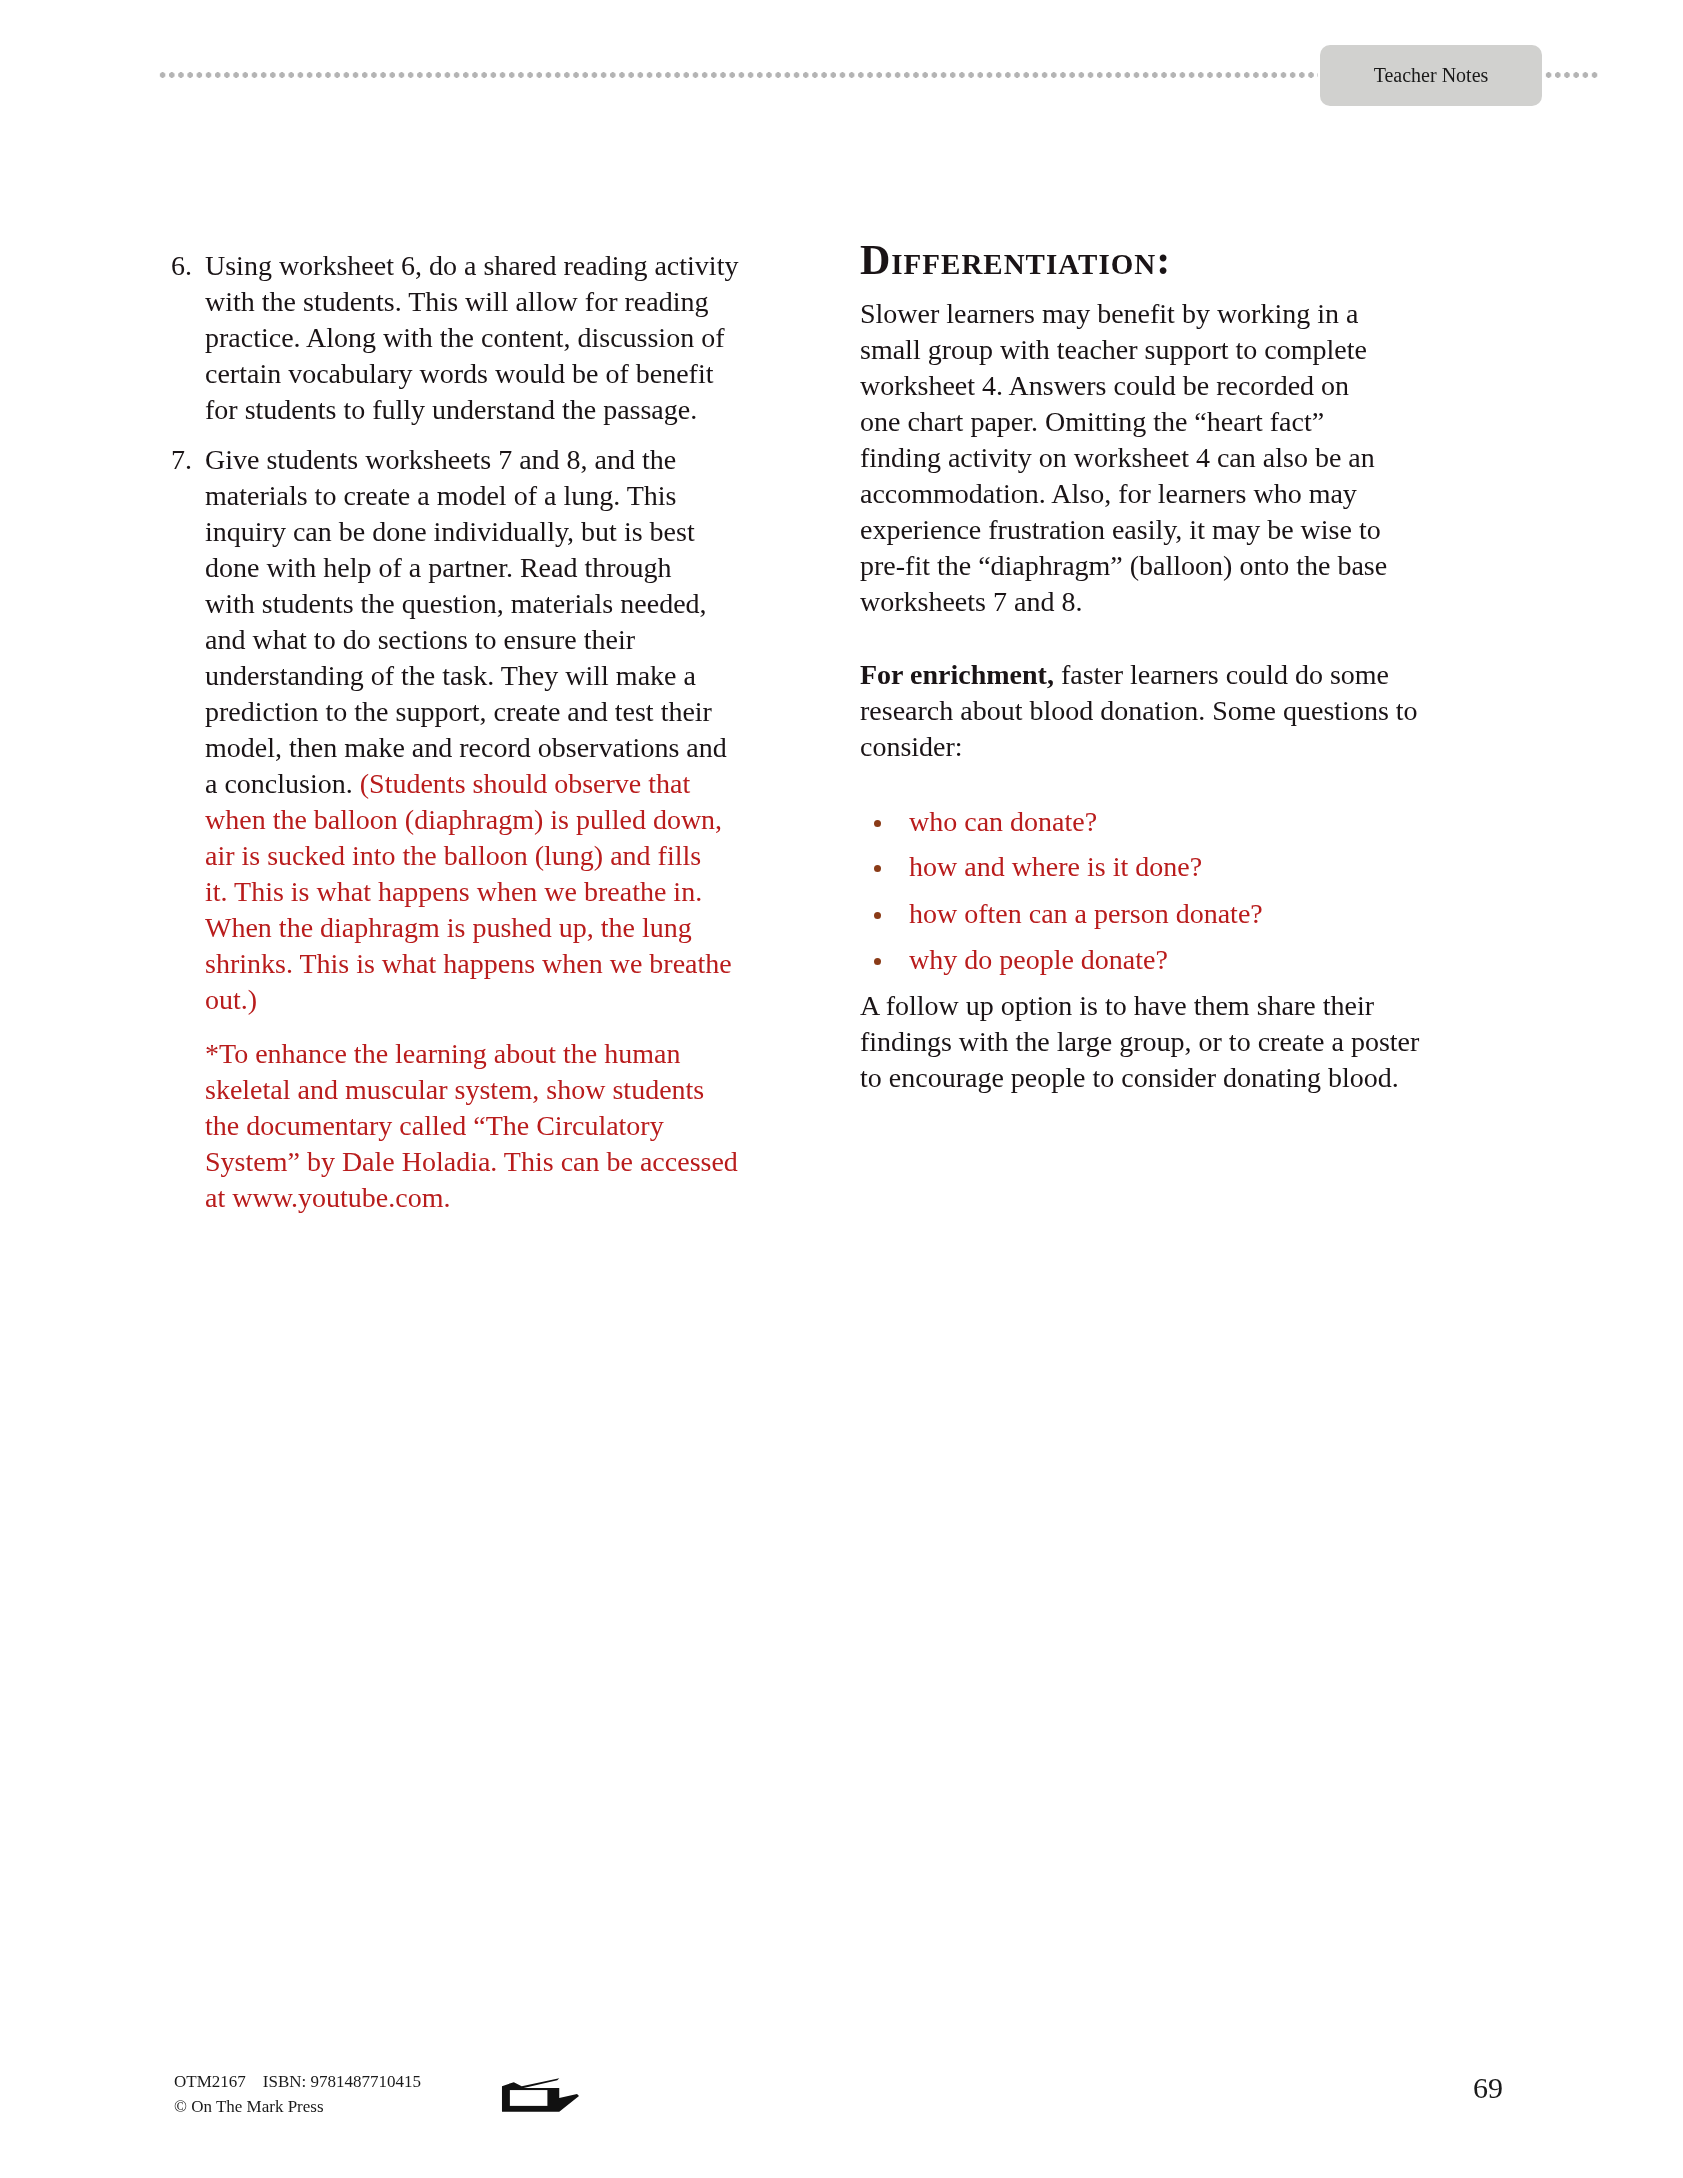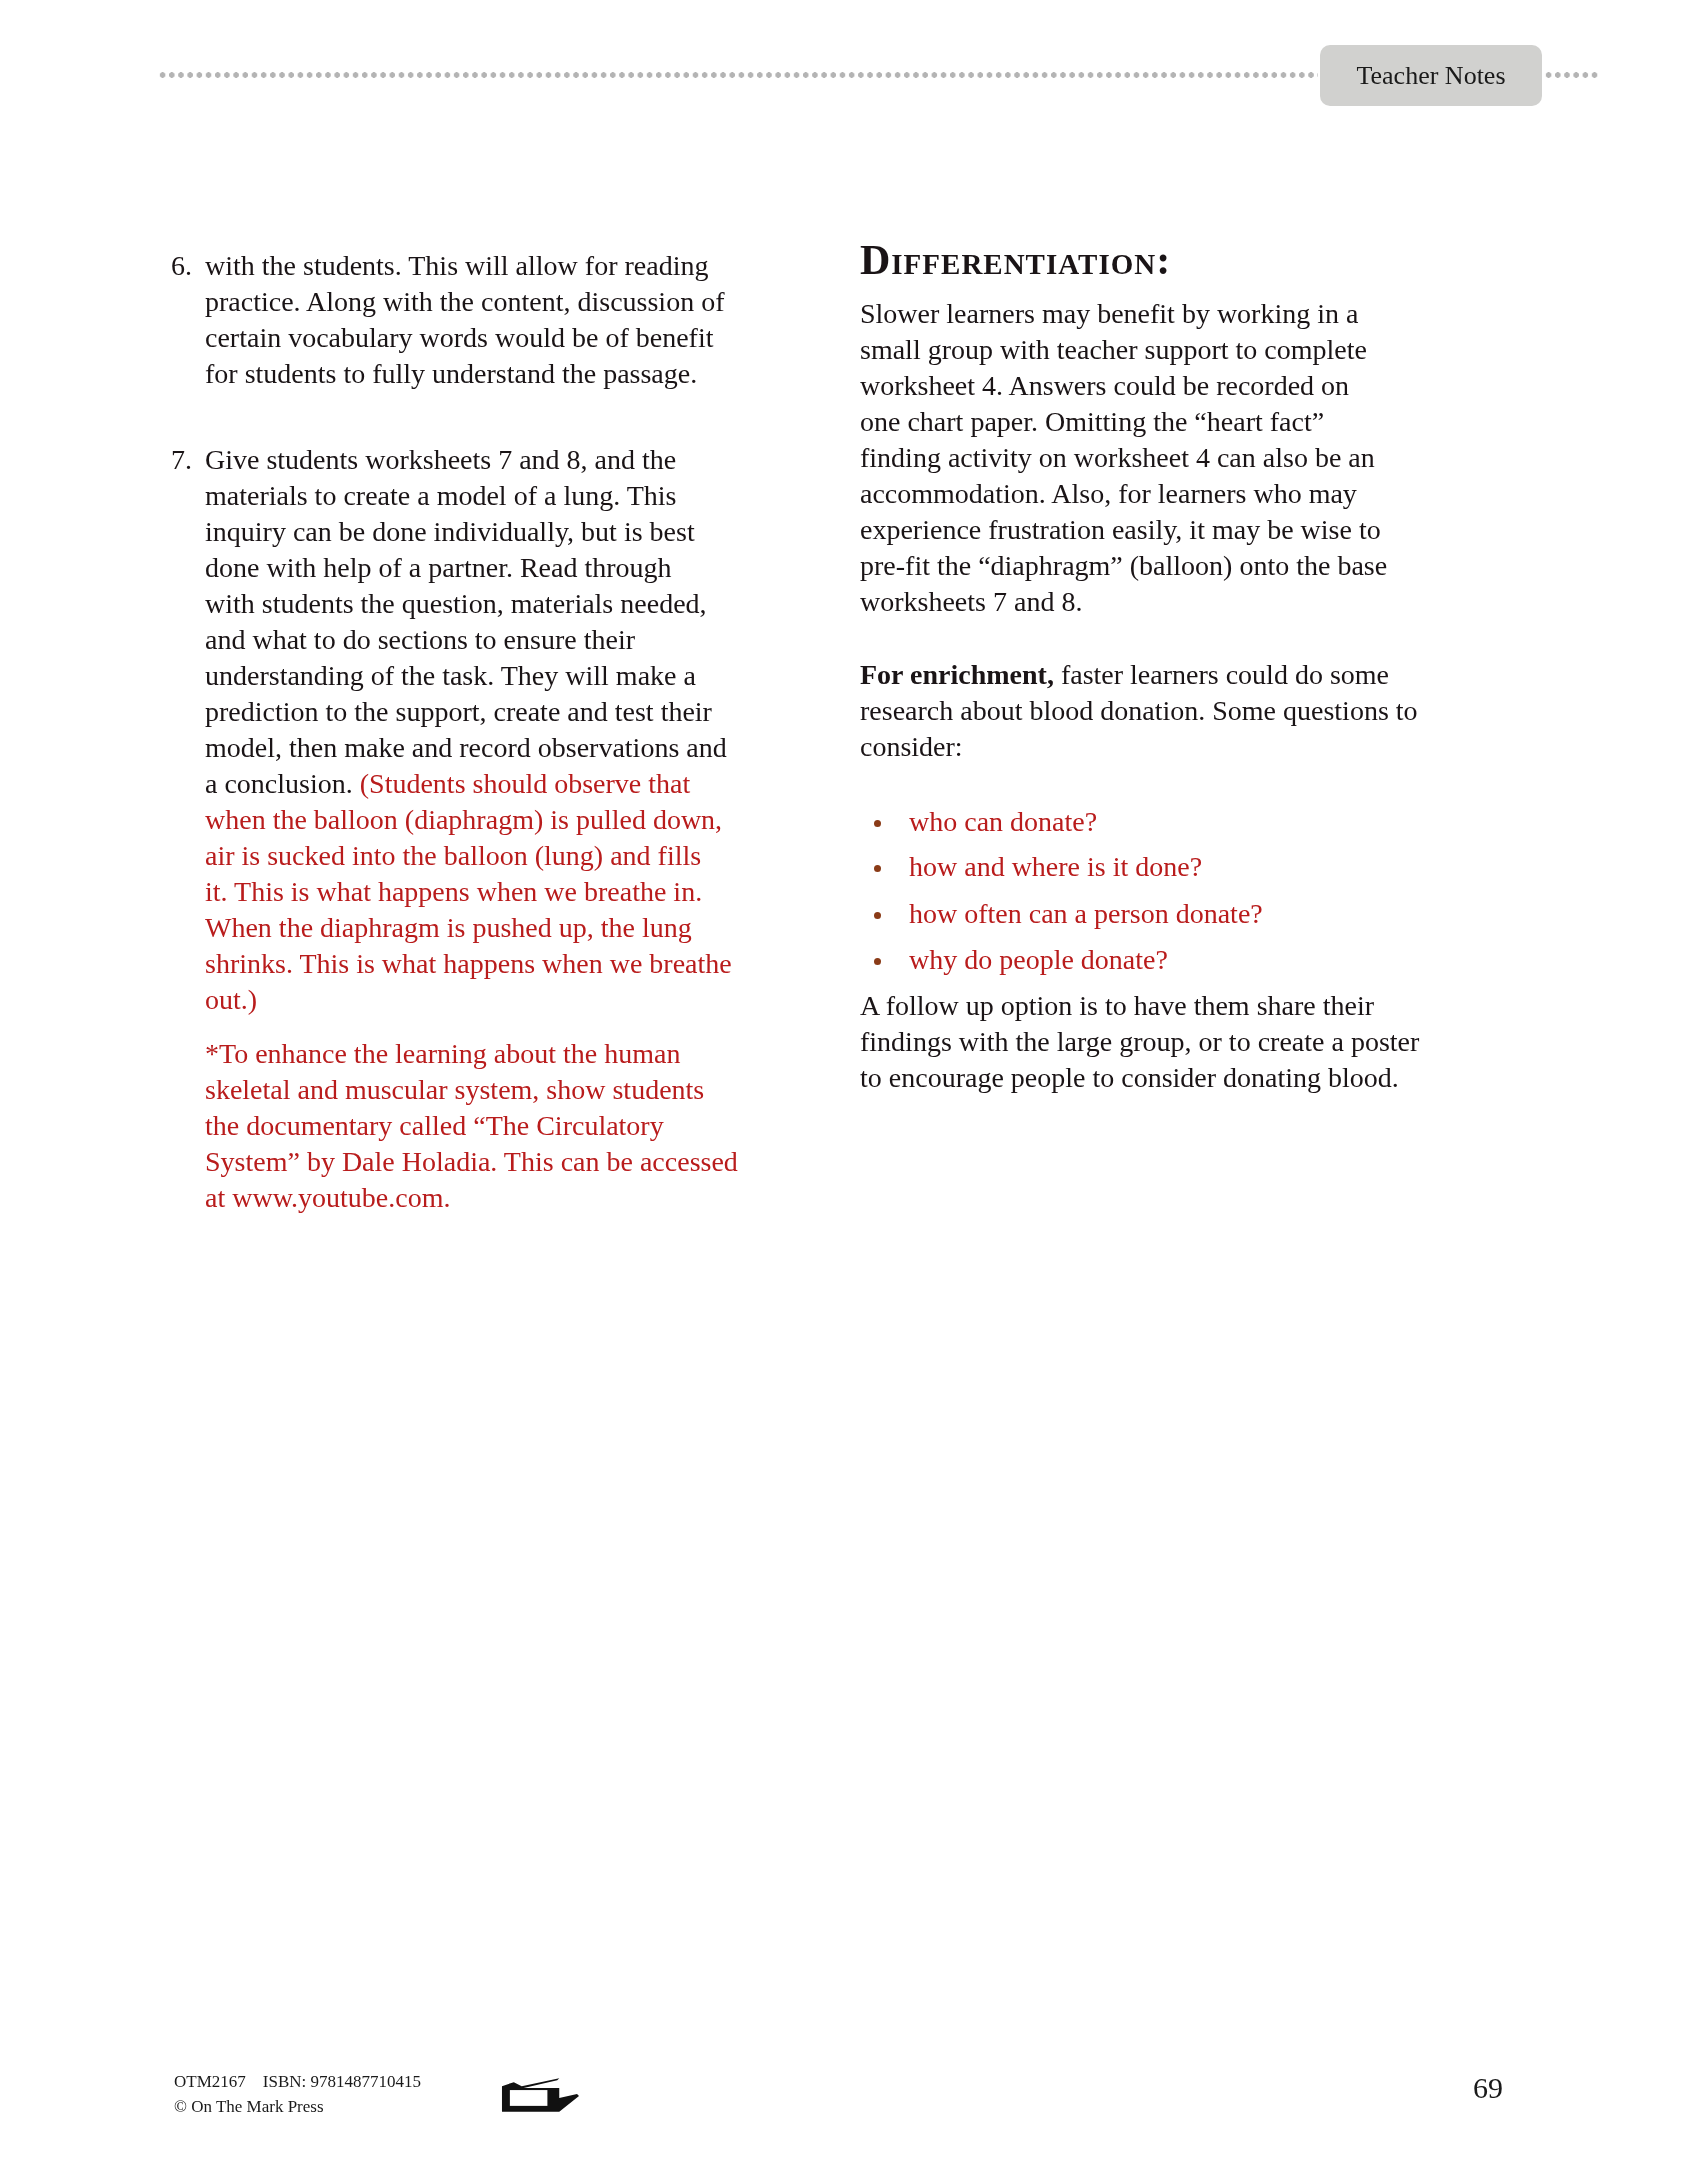--- a/index.html
+++ b/index.html
@@ -3,21 +3,21 @@
 <meta charset="utf-8">
 <style>
   html, body { margin:0; padding:0; }
   body { width:1683px; height:2178px; background:#ffffff; position:relative; overflow:hidden;
          font-family:"Liberation Serif","DejaVu Serif",serif; color:#1a1416; }
   .dots { position:absolute; top:72px; height:6px;
           background-image: radial-gradient(circle, #b4b4b4 2.6px, transparent 3px);
           background-size: 9.2px 6px; background-repeat: repeat-x; }
   .tab { position:absolute; left:1320px; top:45px; width:222px; height:61px; background:#d1d1cf;
          border-radius:10px; box-sizing:border-box; display:flex; align-items:center; justify-content:center;
-         font-size:26px; color:#1a1a1a; }
+         font-size:20px; color:#1a1a1a; }
   .col { position:absolute; font-size:28px; line-height:36px; }
   .item { position:absolute; }
   .num { position:absolute; left:-34px; top:0; }
   .brown { color:#b91c1c; }
   .heading { position:absolute; left:860px; top:236px; font-size:42px; font-weight:bold; letter-spacing:1px;
              font-variant: small-caps; color:#1a1416; }
   .blk { position:absolute; left:860px; width:673px; font-size:28px; line-height:36px; }
   .bullet { position:absolute; left:874px; font-size:28px; line-height:36px; }
   .bullet .dot { position:absolute; left:0; top:16px; width:7px; height:7px; background:#8a3b17; border-radius:50%; }
   .bullet .txt { position:absolute; left:35px; white-space:nowrap; }
@@ -30,20 +30,21 @@
 
 <div class="dots" style="left:158px; width:1160px;"></div>
 <div class="tab">
   <span>Teacher Notes</span>
 </div>
 <div class="dots" style="left:1544px; width:55px;"></div>
 
 <div class="col" style="left:205px; top:248px; width:634px;">
   <div class="item" style="top:0;">
     <span class="num">6.</span>
+    <div>Using worksheet 6, do a shared reading activity</div>
     <div>with the students. This will allow for reading</div>
     <div>practice. Along with the content, discussion of</div>
     <div>certain vocabulary words would be of benefit</div>
     <div>for students to fully understand the passage.</div>
   </div>
 
   <div class="item" style="top:194px;">
     <span class="num">7.</span>
     <div>Give students worksheets 7 and 8, and the</div>
     <div>materials to create a model of a lung. This</div>

